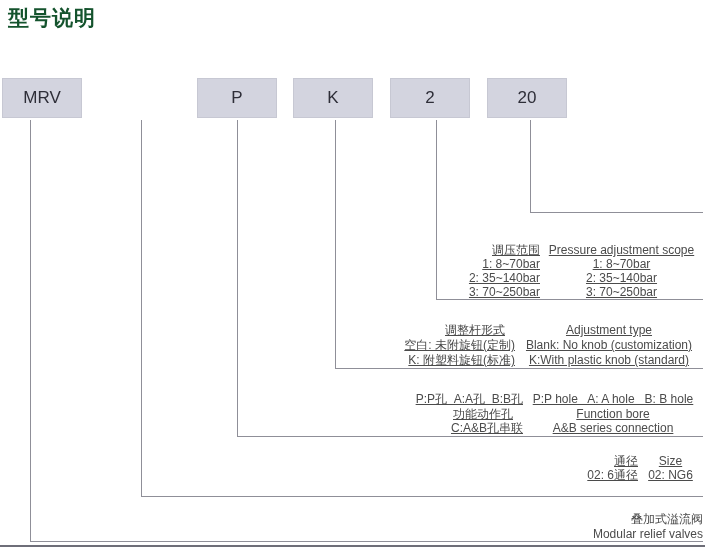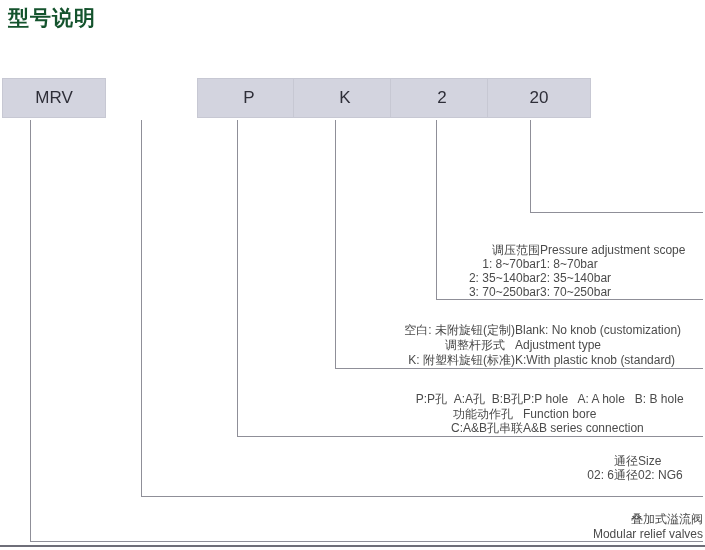--- a/index.html
+++ b/index.html
@@ -1,28 +1,28 @@
 <!DOCTYPE html>
 <html><head>
 <meta charset="utf-8">
 <style>
   html,body{margin:0;padding:0;background:#ffffff;}
   #page{position:relative;width:705px;height:550px;background:#ffffff;overflow:hidden;
         font-family:"Liberation Sans","DejaVu Sans",sans-serif;}
   #title{position:absolute;left:8px;top:4px;font-size:21px;font-weight:bold;
          color:#14532d;letter-spacing:1px;}
-  .mbox{position:absolute;top:78px;width:104px;height:40px;background:#d3d4df;
+  .mbox{position:absolute;top:78px;width:80px;height:40px;background:#d3d4df;
         border:1px solid #c7c8d3;box-sizing:border-box;display:flex;align-items:center;
         justify-content:center;font-size:17px;color:#2e2e38;}
   .vline{position:absolute;width:1px;background:#8f8f98;}
   .hline{position:absolute;height:1px;background:#8f8f98;}
   #bottom-border{position:absolute;left:0;top:545px;width:705px;height:2px;background:#6e6e78;}
   .block{position:absolute;right:2px;font-size:12px;color:#4b4b4b;}
   .row{display:flex;justify-content:flex-end;line-height:14px;}
-  .row span{white-space:pre;text-align:left;display:block;}
+  .row span{white-space:pre;text-align:center;display:block;text-decoration:underline;}
   .single{text-align:right;line-height:14px;white-space:pre;}
   .pressure .c2{min-width:163px;}
   .adjust .row{line-height:15px;}
   .adjust .c2{min-width:188px;}
   .func .row{line-height:14.5px;}
   .func .c2{min-width:180px;}
   .size .c2{min-width:65px;}
   .adjust .hdr .c1,.func .hdr .c1{padding-right:10px;}
   .modular .single{line-height:14.5px;}
 </style>
@@ -69,27 +69,27 @@
       <span class="c1">2: 35~140bar</span>
       <span class="c2">2: 35~140bar</span>
     </div>
     <div class="row">
       <span class="c1">3: 70~250bar</span>
       <span class="c2">3: 70~250bar</span>
     </div>
   </div>
 
   <div class="block adjust" style="top:323px">
+    <div class="row hdr">
+      <span class="c1">调整杆形式</span>
+      <span class="c2">Adjustment type</span>
+    </div>
     <div class="row">
       <span class="c1">空白: 未附旋钮(定制)</span>
       <span class="c2">Blank: No knob (customization)</span>
-    </div>
-    <div class="row hdr">
-      <span class="c1">调整杆形式</span>
-      <span class="c2">Adjustment type</span>
     </div>
     <div class="row">
       <span class="c1">K: 附塑料旋钮(标准)</span>
       <span class="c2">K:With plastic knob (standard)</span>
     </div>
   </div>
 
   <div class="block func" style="top:392px">
     <div class="row">
       <span class="c1">P:P孔  A:A孔  B:B孔</span>

